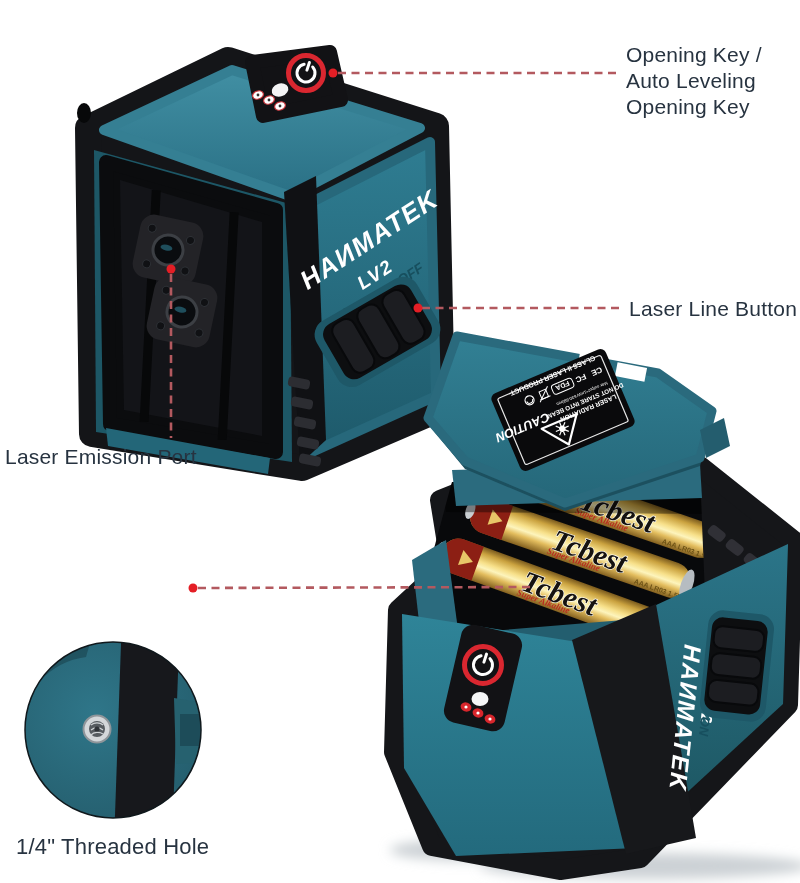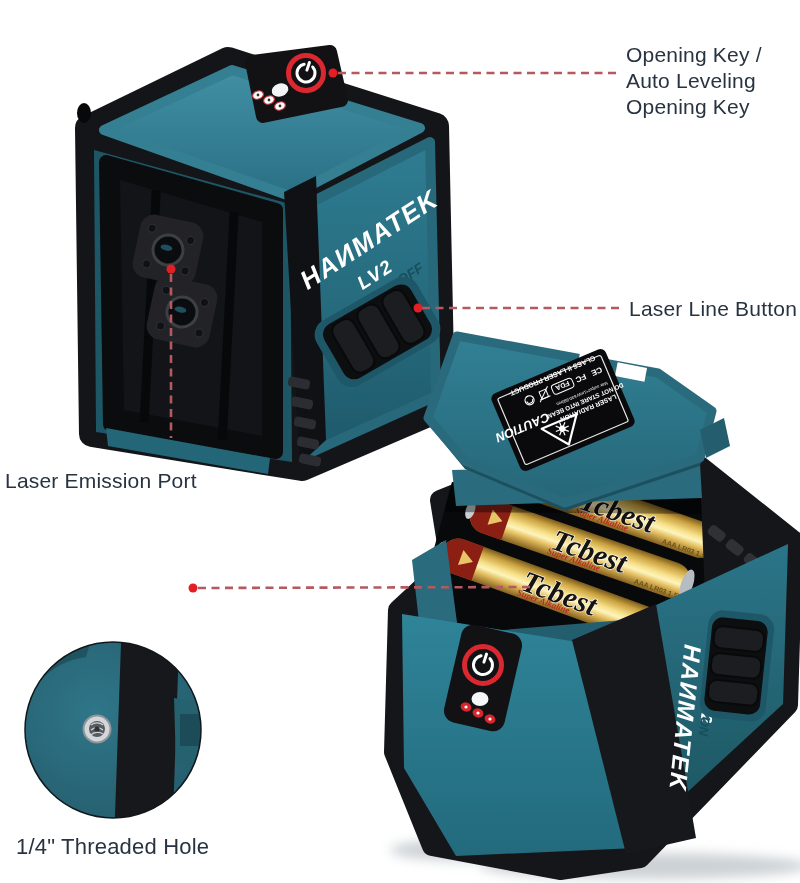--- a/index.html
+++ b/index.html
@@ -333,19 +333,19 @@
 </svg>
 
 <div class="callout-label" style="left:626px;top:42px;width:180px;">
   <span>Opening Key /</span>
   <span>Auto Leveling</span>
   <span>Opening Key</span>
 </div>
 <div class="callout-label" style="left:629px;top:296px;text-align:right;">
       <span>Laser Line Button</span>
     </div>
-<div class="callout-label" style="left:5px;top:444px;margin-top:24px;">
+<div class="callout-label" style="left:5px;top:444px;">
       <span>Laser Emission Port</span>
     </div>
 <div class="callout-label" style="left:16px;top:834px;font-size:22px;">
       <span>1/4" Threaded Hole</span>
     </div>
 </div>
 
 </body></html>

